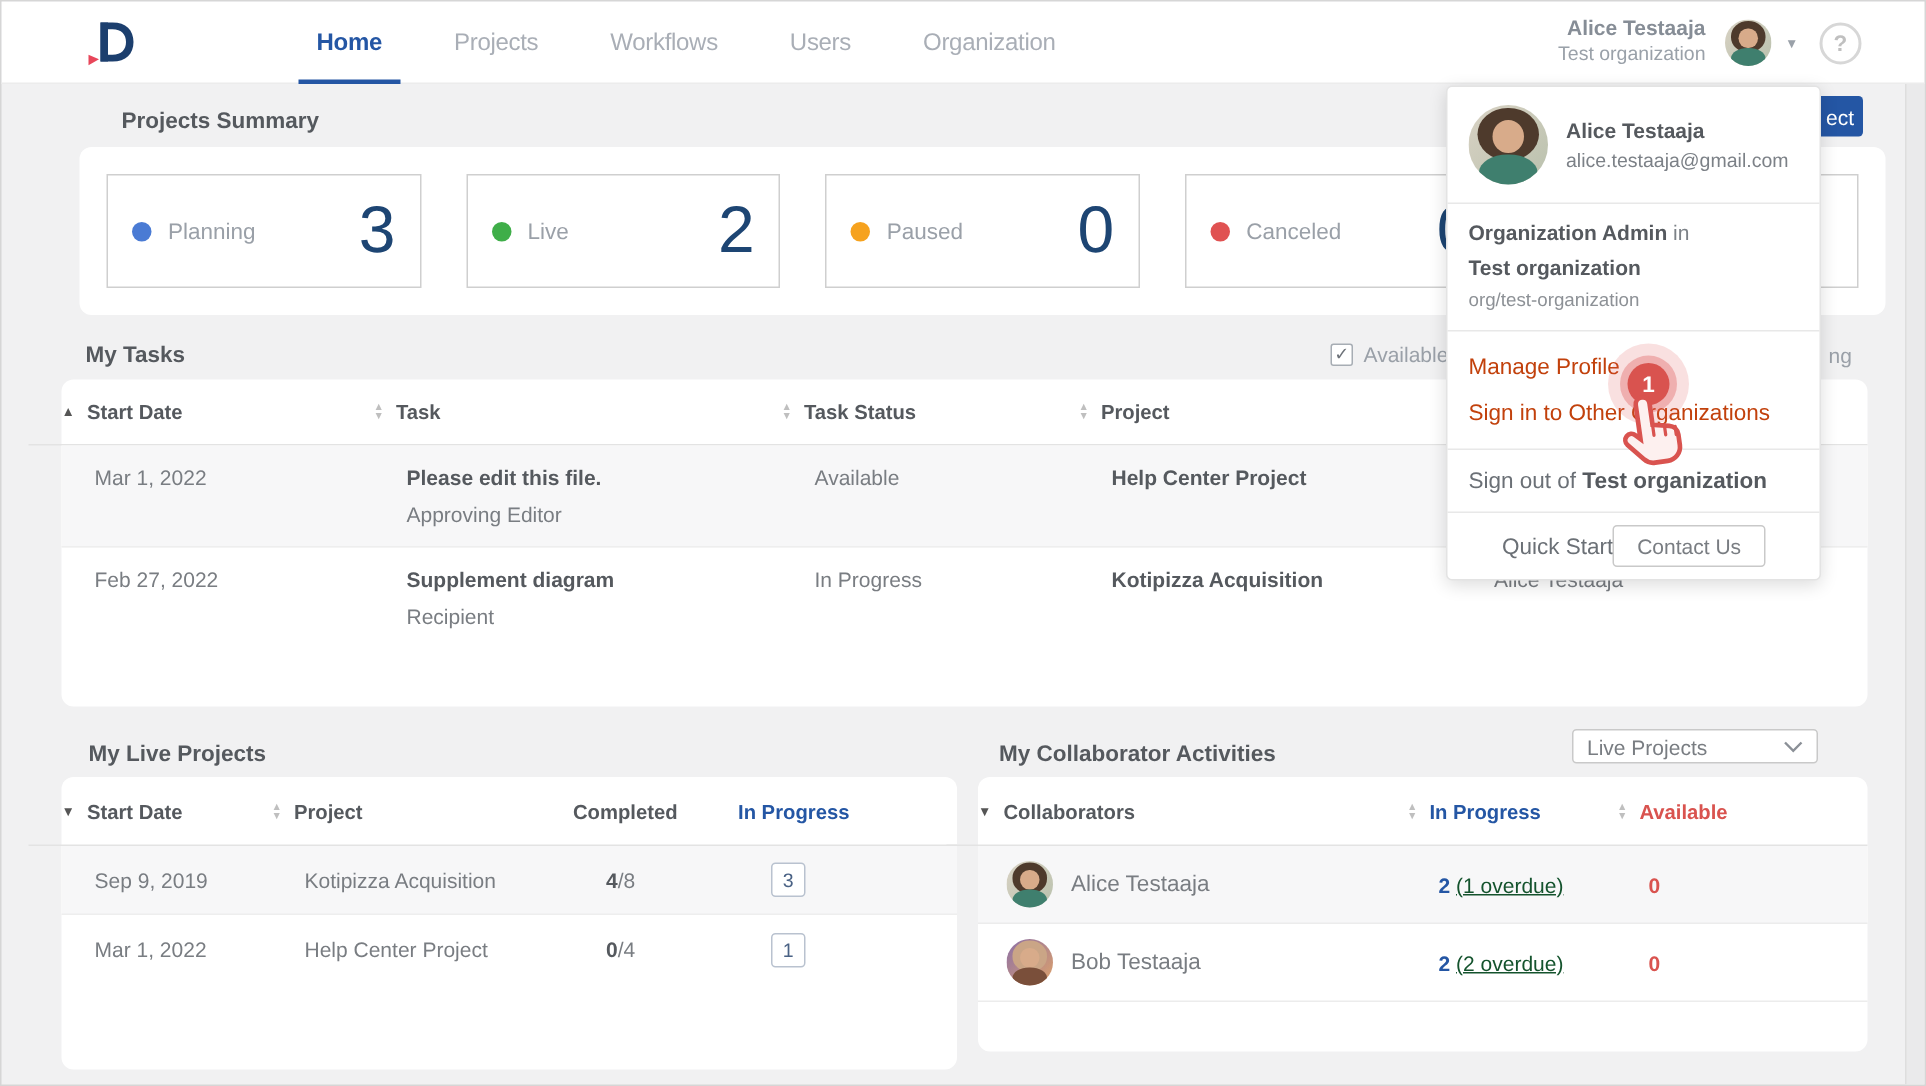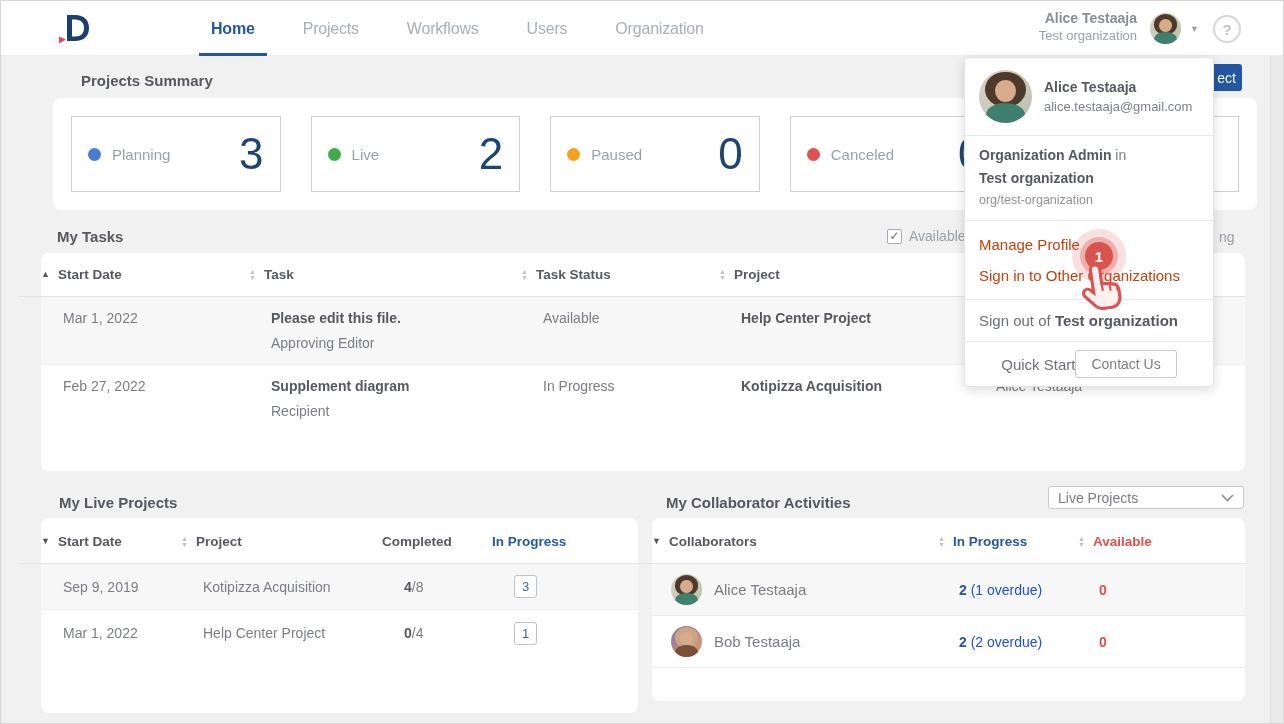--- a/index.html
+++ b/index.html
@@ -75,35 +75,35 @@
                margin-left:-22px; padding-left:22px; }
   .head-blue { color:#2456a4; }
   .lrow { font-size:14px; color:#797d82; align-items:center; height:46px; }
   .lrow.shade { background:#f7f7f8; border-bottom:1px solid #eee; }
   .completed b { color:#55595e; }
   .count-box { width:23px; height:23px; border:1px solid #b9c2cf; border-radius:3px; background:#fff;
                font-size:13px; color:#4a6285; display:flex; align-items:center; justify-content:center;
                cursor:pointer; }
 
   
-  .collab-select { position:absolute; left:1047px; top:485px; width:196px; height:23px;
+  .collab-select { position:absolute; left:1047px; top:485px; width:164px; height:23px;
         background:#fff; border:1px solid #c9c9c9; border-radius:3px; display:flex;
         align-items:center; padding:0 9px; font-size:14px; color:#797d82; cursor:pointer; }
   .collab-select svg { margin-left:auto; }
   .collab-panel { left:651px; top:517px; width:593px; height:183px; }
   .collab-grid { display:grid; grid-template-columns:286px 140px 1fr; padding-left:21px; }
   .collab-head { padding-top:16px; padding-bottom:14px; border-bottom:1px solid #e3e3e3;
                  margin-left:-21px; padding-left:21px; }
   .head-red { color:#d9534f; }
   .crow { font-size:15px; color:#797d82; align-items:center; height:52px; border-bottom:1px solid #ececec; }
   .crow.shade { background:#f7f7f8; }
   .collab-name { display:flex; align-items:center; gap:12px; margin-left:-2px; }
   .avatar { width:31px; height:31px; border-radius:50%; overflow:hidden; flex:none; }
   .ip-val { font-size:14px; } .ip-val b { color:#2456a4; }
-  .ip-note { color:#1d4ed8; } .rej-val { font-weight:bold; color:#d9534f; font-size:14px; }
+  .ip-note { color:#14532d;text-decoration:underline; } .rej-val { font-weight:bold; color:#d9534f; font-size:14px; }
 
   
   .ava { width:100%; height:100%; position:relative; }
   .ava .bg { position:absolute; inset:0; }
   .ava-alice .bg { background:linear-gradient(135deg,#d9d2c4,#b9c1ad); }
   .ava-bob .bg   { background:linear-gradient(135deg,#8b6fa8,#e0a369); }
   .ava .hair { position:absolute; left:12%; top:4%; width:76%; height:66%; border-radius:50%; }
   .ava-alice .hair { background:#4e3a2c; }
   .ava-bob .hair { background:#caa586; }
   .ava .face { position:absolute; left:30%; top:18%; width:40%; height:42%; border-radius:50%; background:#d8ab8a; }

